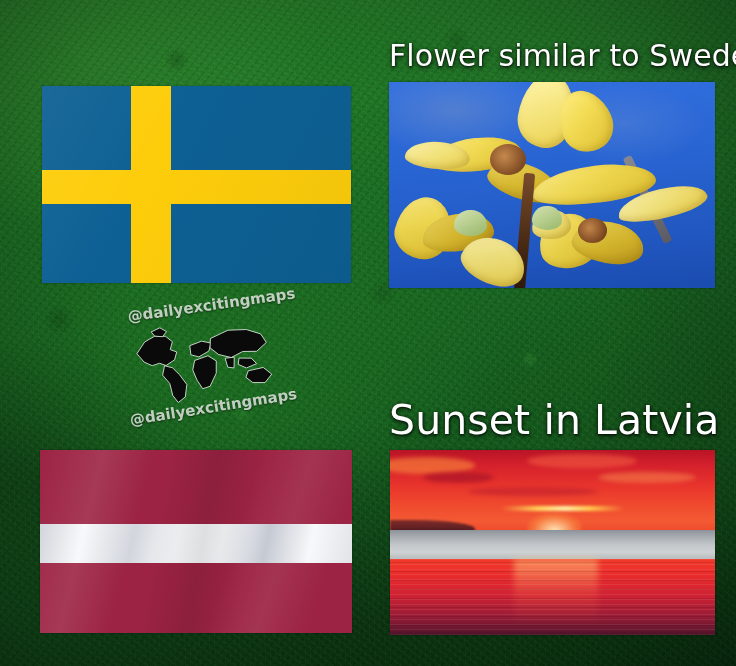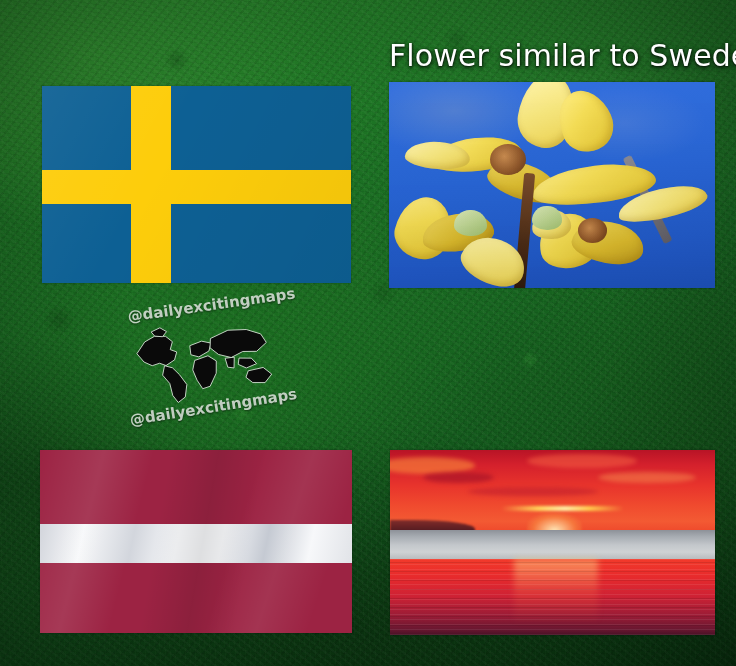--- a/index.html
+++ b/index.html
@@ -463,20 +463,21 @@
 
     <div class="wm-text" id="wm-text-bottom">@dailyexcitingmaps</div>
   </div>
 
   <div id="flag-latvia">
     <div class="stripe-white"></div>
     <div class="fabric-fold"></div>
     <div class="fold-shade"></div>
   </div>
 
+  <div class="caption" id="caption-sunset">Sunset in Latvia</div>
 
   <div id="photo-sunset">
     <div class="sky"></div>
 
     <div class="cloud" style="left:-4%;  top:4%;  width:30%; height:9%;  background:rgba(255,150,60,.55);"></div>
     <div class="cloud" style="left:10%;  top:12%; width:22%; height:6%;  background:rgba(170,20,40,.70);"></div>
     <div class="cloud" style="left:42%;  top:2%;  width:34%; height:8%;  background:rgba(255,110,70,.45);"></div>
     <div class="cloud" style="left:64%;  top:12%; width:30%; height:6%;  background:rgba(255,170,90,.38);"></div>
     <div class="cloud" style="left:24%;  top:20%; width:40%; height:5%;  background:rgba(190,30,45,.55);"></div>
 

